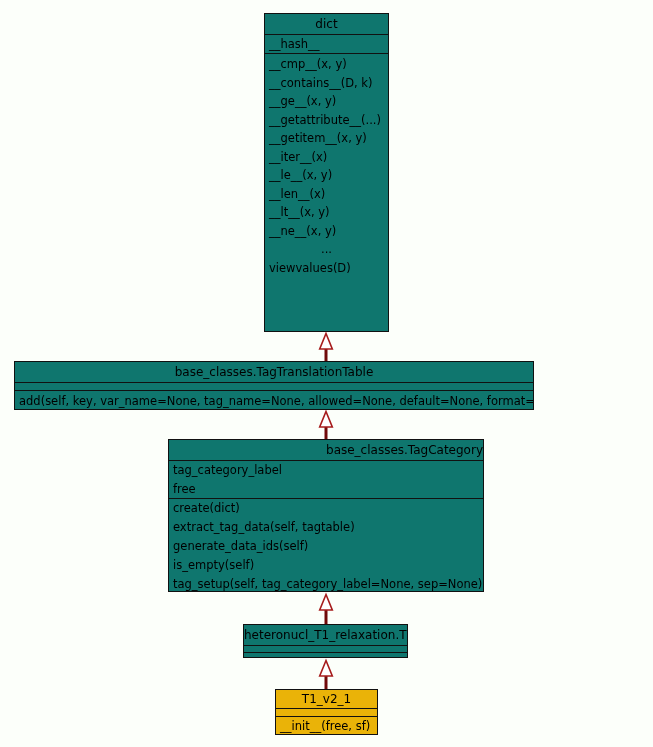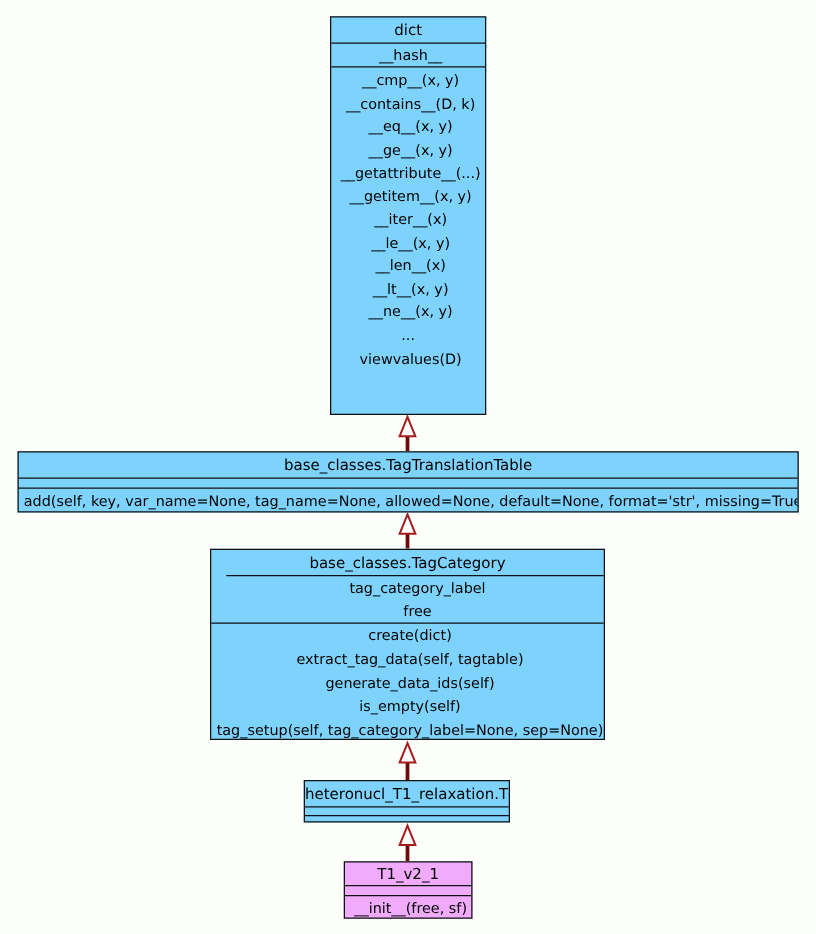--- a/index.html
+++ b/index.html
@@ -8,62 +8,61 @@
     background: #fcfffa;
     position: relative;
     font-family: "DejaVu Sans", "Liberation Sans", sans-serif;
     color: #000;
   }
   .canvas { position: absolute; inset: 0; }
 
   .class-box {
     position: absolute;
     box-sizing: border-box;
-    background: #7dd3fc;
+    background: #0f766e;
     border: 1px solid #111;
   }
-  .class-box.light { background: #f0abfc; }
+  .class-box.light { background: #eab308; }
 
   .title {
     box-sizing: border-box;
     text-align: center;
     font-size: 12px;
     overflow: hidden;
     white-space: nowrap;
   }
   .compartment {
     box-sizing: border-box;
     border-top: 1px solid #111;
     overflow: hidden;
   }
   .row {
     font-size: 11.5px;
     padding-left: 4px;
     white-space: nowrap;
     overflow: hidden;
-    text-align: center;
   }
   .row.center { text-align: center; padding-left: 0; }
 
   
   .dict-title    { height: 20px; line-height: 20px; }
   .dict-attrs    { height: 19px; }
   .dict-attrs .row { line-height: 19px; }
   .dict-methods  { height: 280px; padding-top: 1px; }
   .dict-methods .row { line-height: 18.55px; }
 
   
   .ttt-title   { height: 20px; line-height: 20px; }
   .ttt-attrs   { height: 8px; }
   .ttt-methods { height: 21px; }
   .ttt-methods .row { line-height: 20px; }
 
   
-  .tc-title   { height: 20px; line-height: 20px; }
-  .tc-attrs   { height: 38px; margin-left: 12px; }
+  .tc-title   { height: 20px; line-height: 20px; text-align: right; }
+  .tc-attrs   { height: 38px; }
   .tc-attrs .row { line-height: 19px; }
   .tc-methods { height: 95px; }
   .tc-methods .row { line-height: 19px; }
 
   
   .t1-title { height: 20px; line-height: 20px; }
   .t1-comp  { height: 7px; }
 
   
   .v2-title   { height: 18px; line-height: 18px; }
@@ -79,42 +78,41 @@
 <div class="canvas">
 
   <div class="class-box" style="left:264px; top:13px; width:125px; height:319px;">
     <div class="title dict-title">dict</div>
     <div class="compartment dict-attrs">
       <div class="row">__hash__</div>
     </div>
     <div class="compartment dict-methods">
       <div class="row">__cmp__(x, y)</div>
       <div class="row">__contains__(D, k)</div>
-      <div class="row">__eq__(x, y)</div>
       <div class="row">__ge__(x, y)</div>
       <div class="row">__getattribute__(...)</div>
       <div class="row">__getitem__(x, y)</div>
       <div class="row">__iter__(x)</div>
       <div class="row">__le__(x, y)</div>
       <div class="row">__len__(x)</div>
       <div class="row">__lt__(x, y)</div>
       <div class="row">__ne__(x, y)</div>
       <div class="row center">...</div>
       <div class="row">viewvalues(D)</div>
     </div>
   </div>
 
   <div class="arrow" style="left:318px; top:332px;">
     <svg width="16" height="29" viewBox="0 0 16 29">
       <line x1="8" y1="17" x2="8" y2="29" stroke="#700a0a" stroke-width="3"></line>
       <polygon points="8,1.5 14.3,17 1.7,17" fill="#ffffff" stroke="#a61c1c" stroke-width="1.6"></polygon>
     </svg>
   </div>
 
-  <div class="class-box" style="left:14px; top:361px; width:625px; height:49px;">
+  <div class="class-box" style="left:14px; top:361px; width:520px; height:49px;">
     <div class="title ttt-title">base_classes.TagTranslationTable</div>
     <div class="compartment ttt-attrs"></div>
     <div class="compartment ttt-methods">
       <div class="row">add(self, key, var_name=None, tag_name=None, allowed=None, default=None, format='str', missing=True)</div>
     </div>
   </div>
 
   <div class="arrow" style="left:318px; top:410px;">
     <svg width="16" height="29" viewBox="0 0 16 29">
       <line x1="8" y1="17" x2="8" y2="29" stroke="#700a0a" stroke-width="3"></line>

